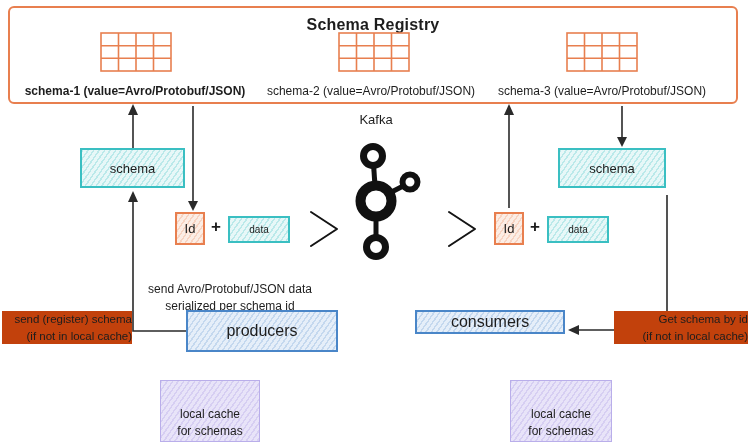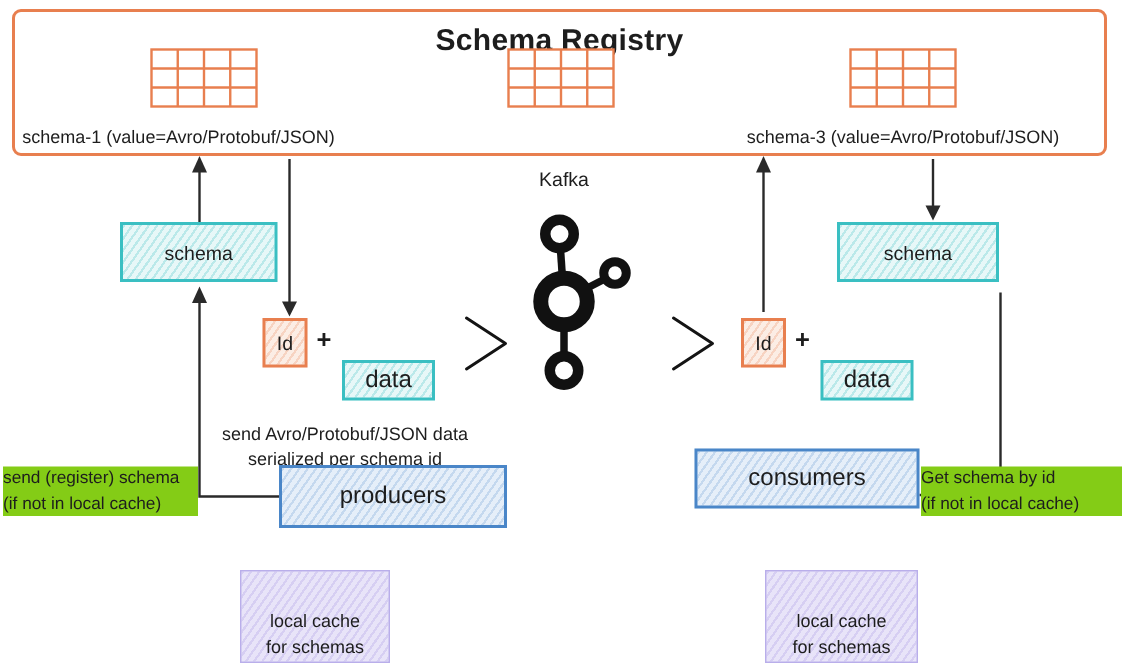--- a/index.html
+++ b/index.html
@@ -3,21 +3,21 @@
 <meta charset="utf-8">
 <style>
   * { margin:0; padding:0; box-sizing:border-box; }
   body { background:#ffffff; font-family:"Liberation Sans", sans-serif; color:#1d1d1d; }
   #canvas { position:relative; width:750px; height:445px; background:#fff; overflow:hidden; }
   .abs { position:absolute; }
   .z2 { z-index:2; }
   #wires { position:absolute; left:0; top:0; z-index:1; pointer-events:none; }
 
   .registry-box { border:2px solid #e87f4f; border-radius:6px; background:#fff; }
-  .registry-title { text-align:center; font-weight:bold; font-size:20px; letter-spacing:.2px; }
+  .registry-title { text-align:center; font-weight:bold; font-size:16px; letter-spacing:.2px; }
   .registry-label { font-size:12px; text-align:center; }
 
   .box { display:flex; align-items:center; justify-content:center; text-align:center; }
   .fill-teal {
     border:2px solid #3abfc2;
     background:
       repeating-linear-gradient(125deg, rgba(58,191,194,.30) 0 1.5px, rgba(58,191,194,.06) 1.5px 4.5px),
       #f2fbfb;
   }
   .fill-orange {
@@ -34,26 +34,26 @@
     align-items: center;
   }
   .fill-purple {
     border:1.5px solid #b9aeea;
     background:
       repeating-linear-gradient(125deg, rgba(150,130,220,.28) 0 1.5px, rgba(150,130,220,.08) 1.5px 4.5px),
       #efecfb;
   }
   .schema-box { font-size:13px; }
   .id-box { font-size:13px; }
-  .data-box { font-size:16px;margin-top:24px; }
+  .data-box { font-size:10px; }
   .plus { font-size:17px; font-weight:bold; text-align:center; }
   .big-box { font-size:16px; }
   .cache-box { font-size:12px; line-height:1.35; }
   .note { font-size:12px; line-height:1.4; text-align:center; }
-  .side-note { font-size:11.5px; line-height:1.45; text-align:left; background:#84cc16; }
+  .side-note { font-size:11.5px; line-height:1.45; text-align:right; background:#c2410c; }
   .kafka-label { font-size:13px; text-align:center; }
   .multiline { white-space:pre-line;margin-top:23px; }
 </style>
 </head>
 <body>
 
 <div id="canvas">
 
   <svg id="wires" width="750" height="445" viewBox="0 0 750 445">
 
@@ -129,21 +129,22 @@
     <g fill="#fff" stroke="#e87f4f" stroke-width="1.6">
       <rect x="1" y="1" width="70" height="38"></rect>
       <line x1="18.5" y1="1" x2="18.5" y2="39"></line>
         <line x1="36" y1="1" x2="36" y2="39"></line>
         <line x1="53.5" y1="1" x2="53.5" y2="39"></line>
       <line x1="1" y1="13.7" x2="71" y2="13.7"></line>
         <line x1="1" y1="26.3" x2="71" y2="26.3"></line>
     </g>
   </svg>
 
-  <div class="abs z2 registry-label" style="left:4px; top:84px; width:230px;">schema-1 (value=Avro/Protobuf/JSON)</div>
+  <div class="abs z2 registry-label" style="left:20px; top:84px; width:230px;font-weight:bold;">schema-1 (value=Avro/Protobuf/JSON)</div>
+  <div class="abs z2 registry-label" style="left:255px; top:84px; width:232px;">schema-2 (value=Avro/Protobuf/JSON)</div>
   <div class="abs z2 registry-label" style="left:486px; top:84px; width:232px;">schema-3 (value=Avro/Protobuf/JSON)</div>
 
   <div class="abs z2 kafka-label" style="left:336px; top:112px; width:80px;">Kafka</div>
 
   <div class="abs z2 box fill-teal schema-box" style="left:80px; top:148px; width:105px; height:40px;">
     <span>schema</span>
   </div>
 
   <div class="abs z2 box fill-orange id-box" style="left:175px; top:212px; width:30px; height:33px;">
     <span>Id</span>
@@ -177,21 +178,21 @@
   </div>
   <div class="abs z2 plus" style="left:525px; top:217px; width:20px;">+</div>
   <div class="abs z2 box fill-teal data-box" style="left:547px; top:216px; width:62px; height:27px;">
     <span>data</span>
   </div>
 
 
   <div class="abs z2 side-note multiline" style="left:614px; top:288px; width:134px;">Get schema by id
 (if not in local cache)</div>
 
-  <div class="abs z2 box fill-blue big-box" style="left:415px; top:299px; width:150px; height:40px;margin-left:48px;">
+  <div class="abs z2 box fill-blue big-box" style="left:415px; top:310px; width:150px; height:24px;">
     <span>consumers</span>
   </div>
 
   <div class="abs z2 box fill-purple cache-box multiline" style="left:510px; top:357px; width:102px; height:62px;">
     <span class="multiline">local cache
 for schemas</span>
   </div>
 
 </div>
 

